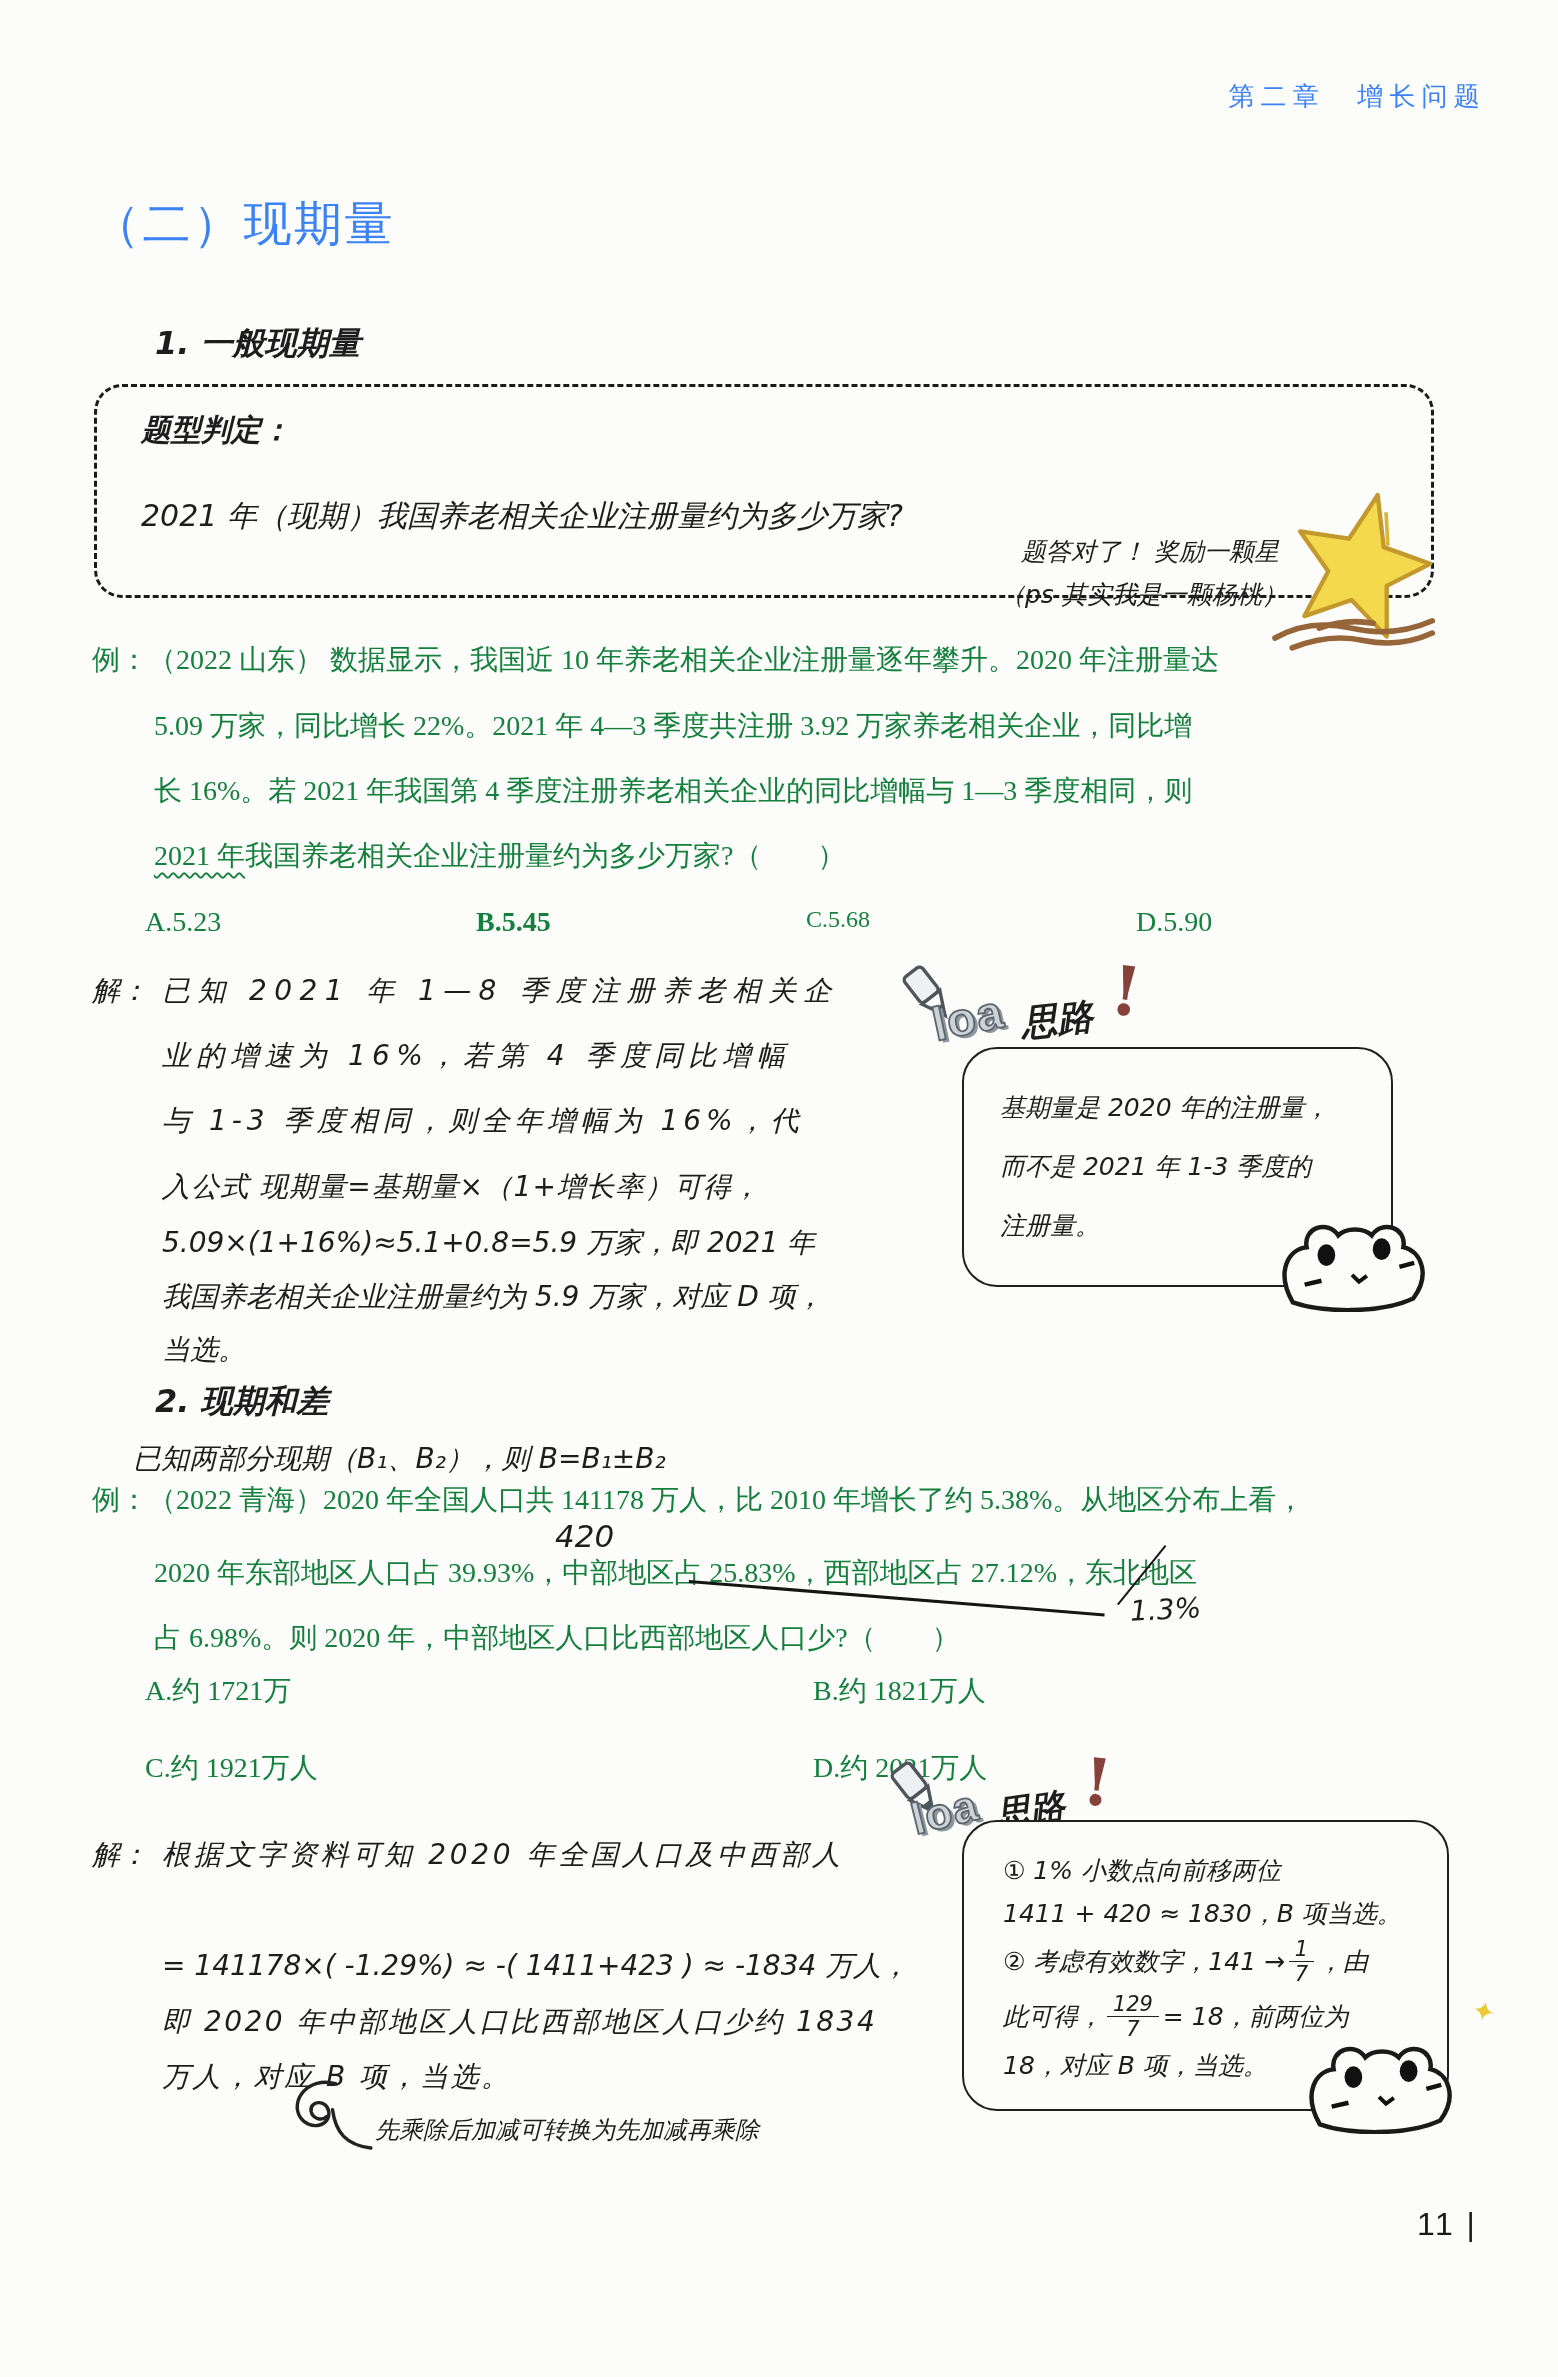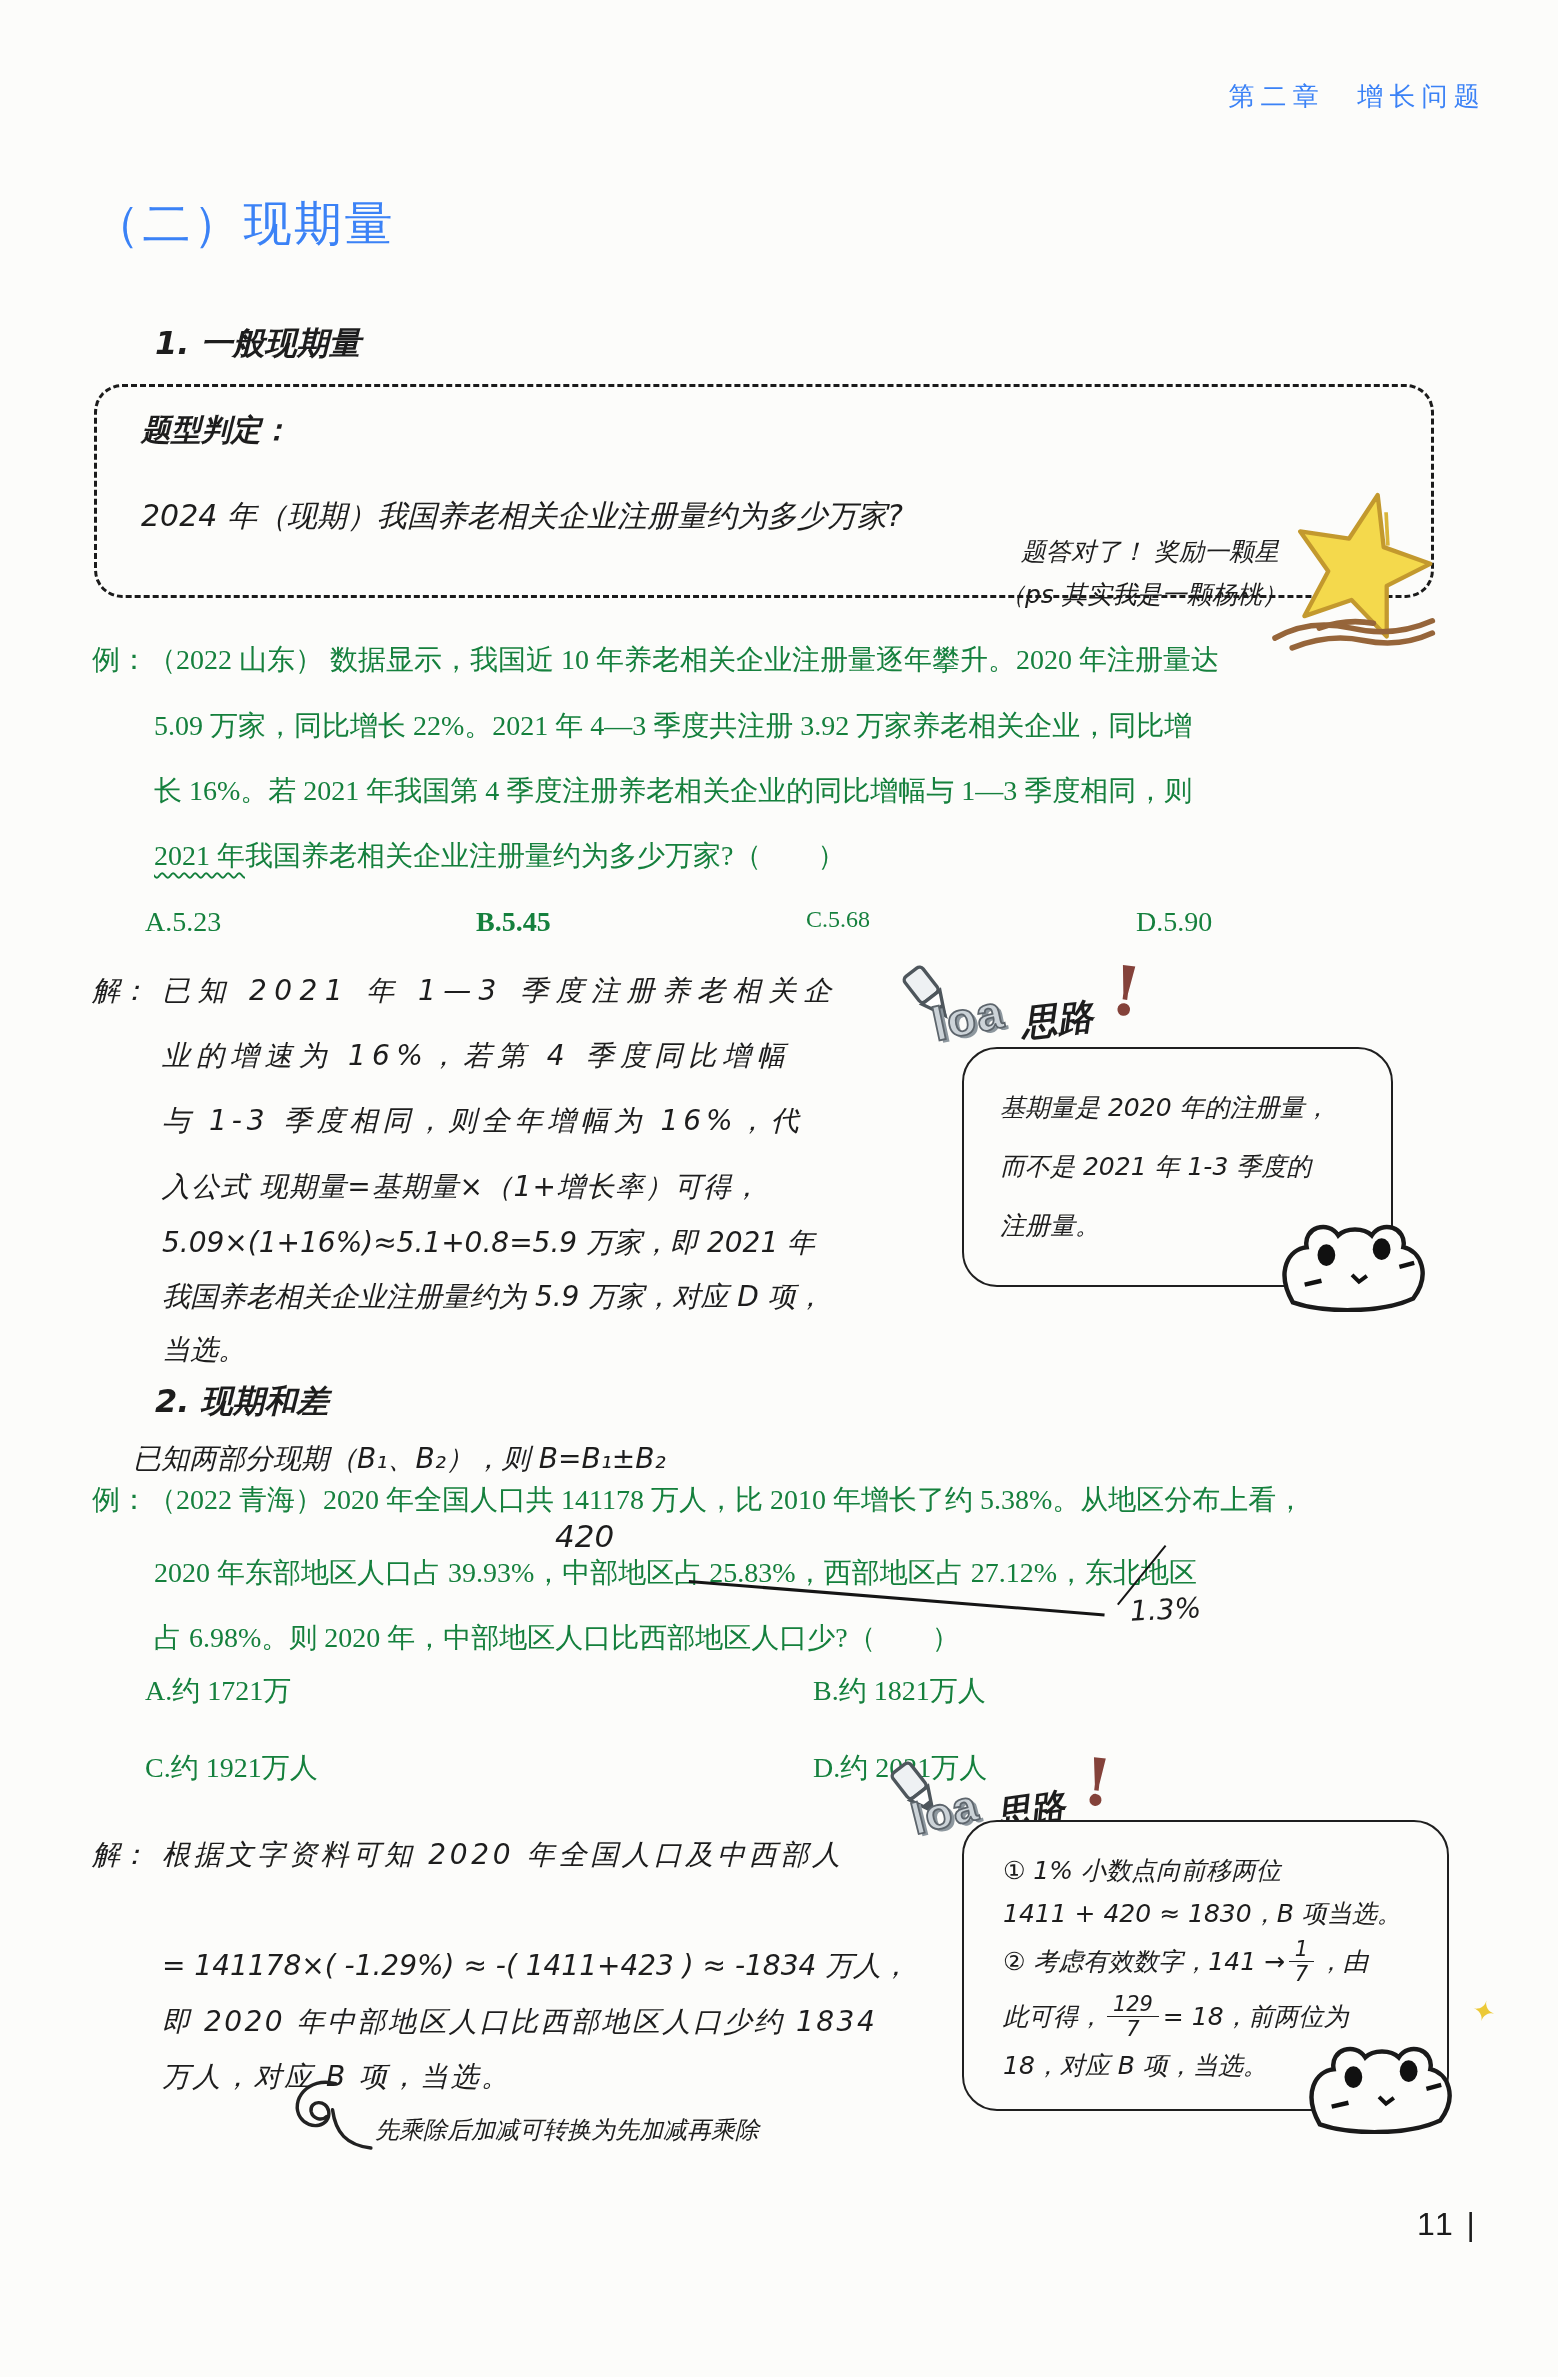--- a/index.html
+++ b/index.html
@@ -26,21 +26,21 @@
 <div class="page">
 
   <div class="abs brush" style="left:1104px;top:79px;width:382px;text-align:right;font-size:26px;letter-spacing:6.2px;">第二章　增长问题</div>
 
   <div class="abs brush" style="left:92px;top:192px;font-size:48px;letter-spacing:2.5px;">（二）现期量</div>
 
   <div class="abs hand" style="left:155px;top:322px;font-size:32px;font-weight:700;">1. 一般现期量</div>
 
   <div class="dashedbox" style="left:94px;top:384px;width:1334px;height:208px;">
     <div class="abs hand" style="left:44px;top:23.4px;font-size:30px;font-weight:600;">题型判定：</div>
-    <div class="abs hand" style="left:44px;top:109px;font-size:30px;">2024 年（现期）我国养老相关企业注册量约为多少万家?</div>
+    <div class="abs hand" style="left:44px;top:109px;font-size:30px;">2021 年（现期）我国养老相关企业注册量约为多少万家?</div>
   </div>
 
   <div class="abs hand" style="left:1016px;top:535px;font-size:25px;background:#fcfcfa;padding:0 5px;">题答对了！ 奖励一颗星</div>
   <div class="abs hand" style="left:1000px;top:578px;font-size:25px;">（ps  其实我是一颗杨桃）</div>
 
   <svg class="abs" style="left:1265px;top:488px;" width="197" height="166" viewBox="0 0 160 135">
     <g>
       <path d="M78 4 L93 44 L133 48 L103 74 L113 114 L78 92 L44 114 L54 74 L24 48 L64 44 Z" fill="#f4d94c" stroke="#c3992e" stroke-width="3.5" stroke-linejoin="round" transform="rotate(14 78 60)"></path>
       <path d="M88 16 L96 42" stroke="#d9b53a" stroke-width="3" fill="none" transform="rotate(14 78 60)"></path>
     </g>
@@ -57,21 +57,21 @@
   <div class="abs print" style="left:154px;top:837px;font-size:28px;">
     <span class="wavy">2021 年</span><span>我国养老相关企业注册量约为多少万家?（　　）</span>
   </div>
 
   <div class="abs print" style="left:145px;top:906px;font-size:28px;">A.5.23</div>
   <div class="abs print" style="left:476px;top:906px;font-size:28px;font-weight:bold;">B.5.45</div>
   <div class="abs print" style="left:806px;top:906px;font-size:24px;">C.5.68</div>
   <div class="abs print" style="left:1136px;top:906px;font-size:28px;">D.5.90</div>
 
   <div class="abs hand" style="left:92px;top:972px;font-size:28px;">解：</div>
-  <div class="abs hand" style="left:162px;top:972px;font-size:28px;letter-spacing:7.4px;">已知 2021 年 1—3 季度注册养老相关企</div>
+  <div class="abs hand" style="left:162px;top:972px;font-size:28px;letter-spacing:7.4px;">已知 2021 年 1—8 季度注册养老相关企</div>
   <div class="abs hand" style="left:162px;top:1037px;font-size:28px;letter-spacing:6.2px;">业的增速为 16%，若第 4 季度同比增幅</div>
   <div class="abs hand" style="left:162px;top:1102px;font-size:28px;letter-spacing:5px;">与 1-3 季度相同，则全年增幅为 16%，代</div>
   <div class="abs hand" style="left:162px;top:1168px;font-size:28px;letter-spacing:1.2px;">入公式 现期量=基期量×（1+增长率）可得，</div>
   <div class="abs hand" style="left:162px;top:1224px;font-size:28px;">5.09×(1+16%)≈5.1+0.8=5.9 万家，即 2021 年</div>
   <div class="abs hand" style="left:162px;top:1278px;font-size:28px;">我国养老相关企业注册量约为 5.9 万家，对应 D 项，</div>
   <div class="abs hand" style="left:162px;top:1331px;font-size:28px;">当选。</div>
 
   <svg class="abs" style="left:895px;top:959px;" width="68" height="68" viewBox="0 0 60 60">
     <g transform="rotate(-38 30 30)" stroke="#4e565c" stroke-width="3" fill="#eef1f3">
       <rect x="19" y="6" width="20" height="28" rx="4"></rect>

